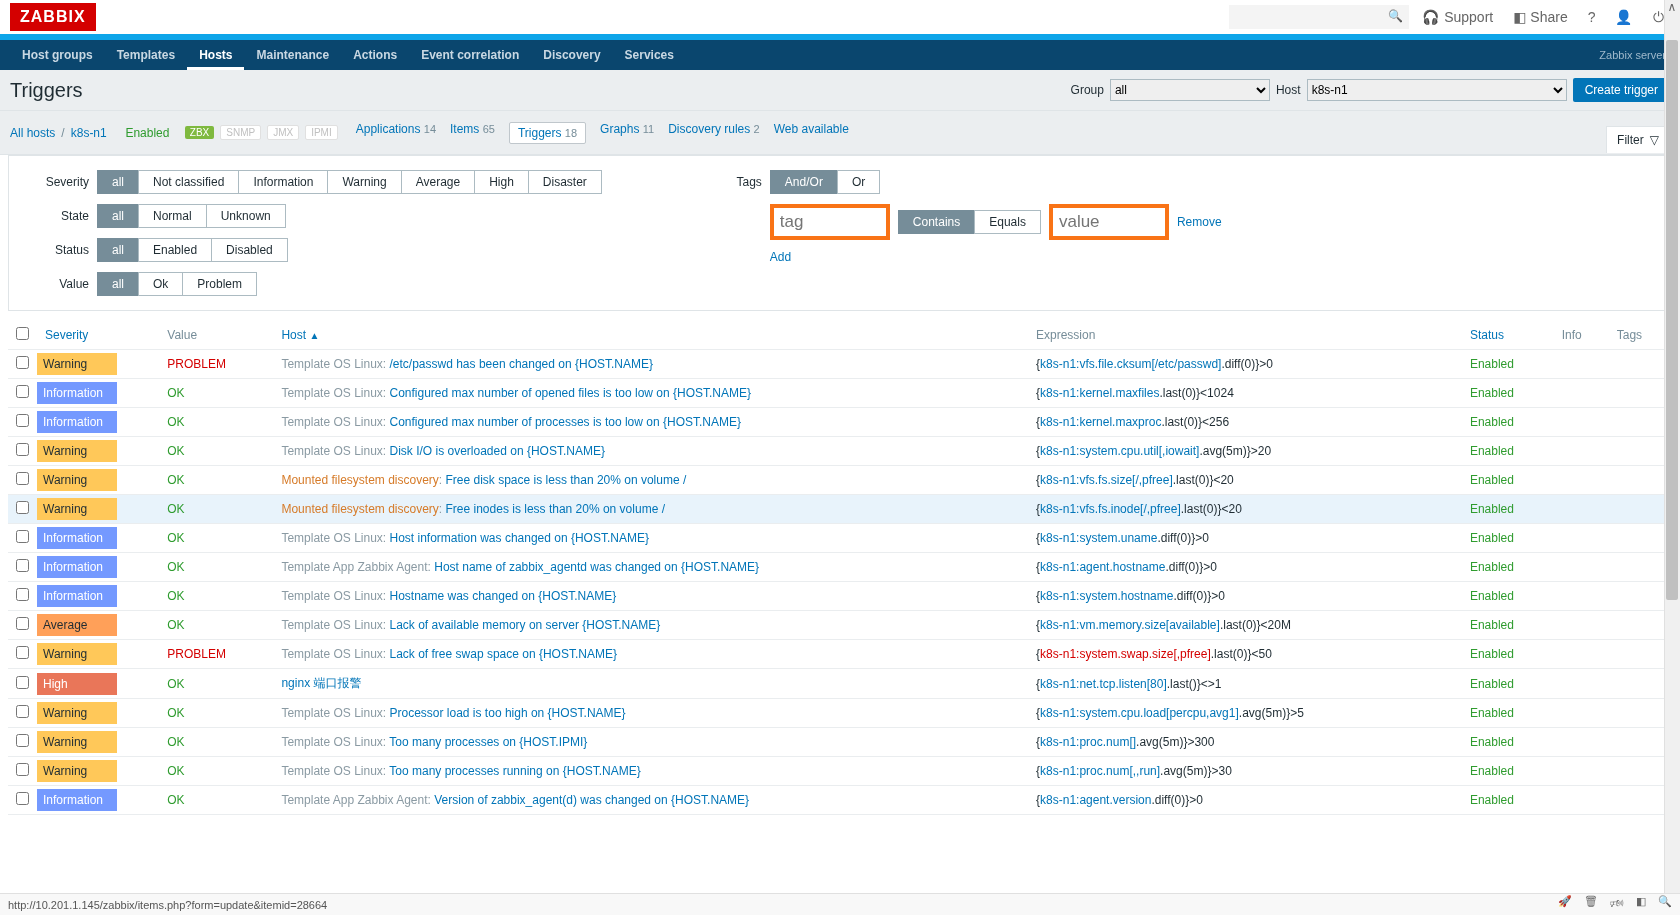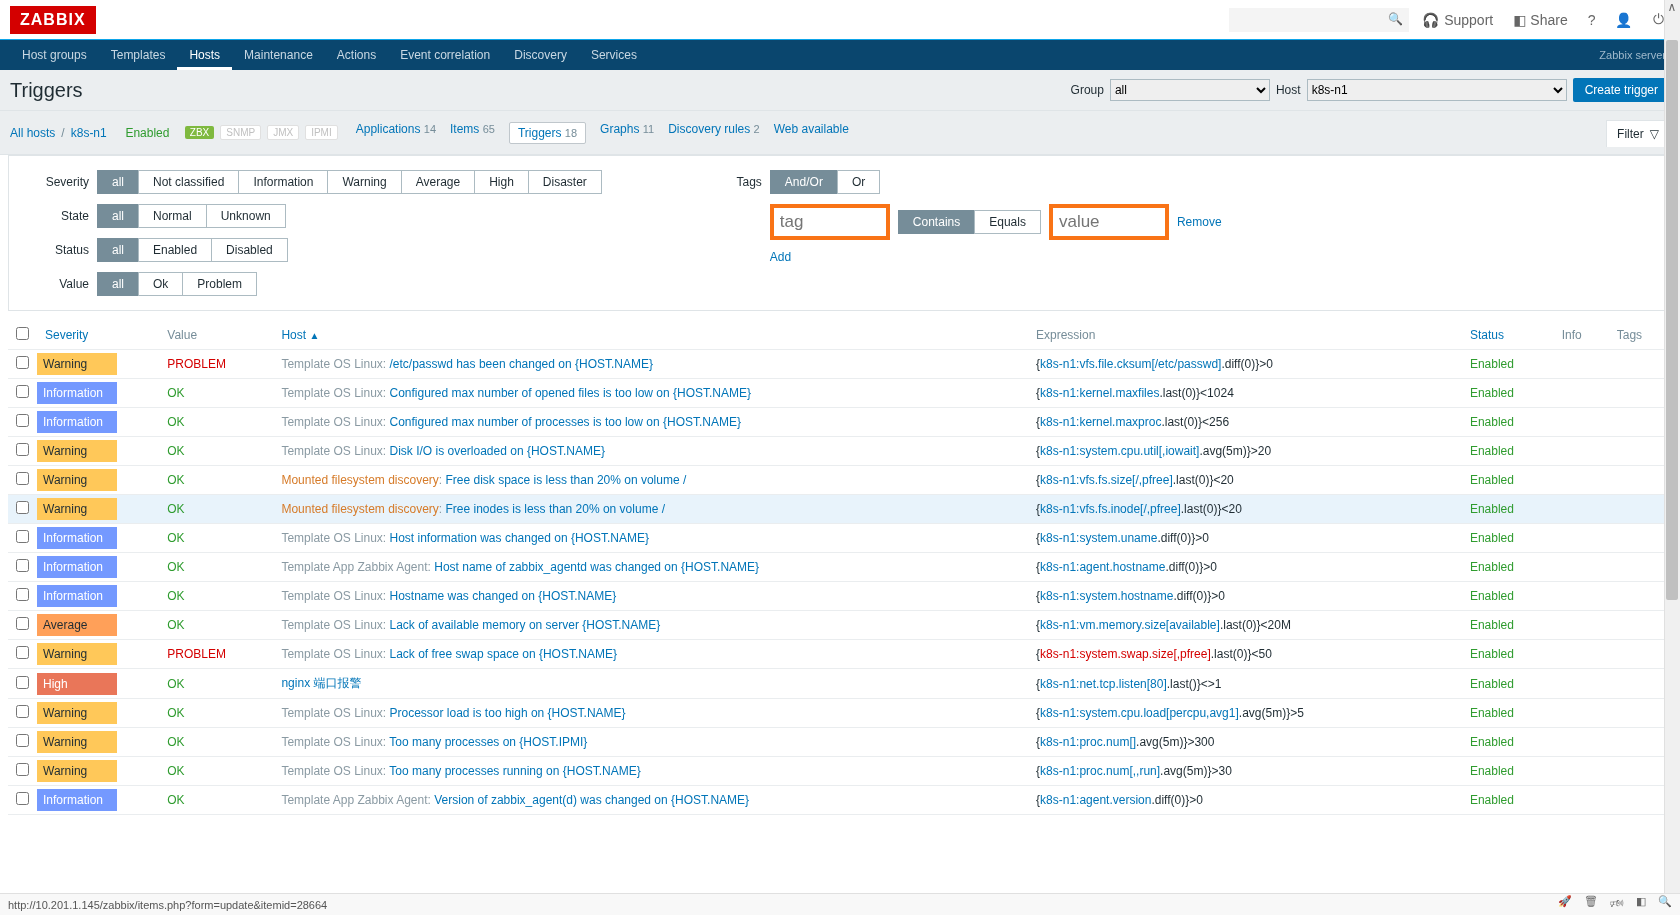--- a/index.html
+++ b/index.html
@@ -1,18 +1,18 @@
 <!DOCTYPE html>
 <html><head>
 <meta charset="utf-8">
 <style>
 * { box-sizing: border-box; margin: 0; padding: 0; font-family: Arial, Helvetica, sans-serif; }
 body { font-size: 12px; color: #1f2c33; background: #fff; }
 a { text-decoration: none; }
-.topbar { display: flex; align-items: center; background: #fff; border-bottom: 1px solid #0ea5e9; height: 40px; padding: 16px 10px; }
+.topbar { display: flex; align-items: center; background: #fff; border-bottom: 6px solid #0ea5e9; height: 40px; padding: 16px 10px; }
 .logo { background: #d40000; color: #fff; font-weight: bold; padding: 5px 10px; font-size: 16px; margin-right: 12px; letter-spacing: 1px; }
 .topnav { display: flex; gap: 0; }
 .topnav-item { padding: 12px 12px; color: #1f2c33; cursor: pointer; font-size: 13px; }
 .topnav-item.active { color: #000; font-weight: bold; position: relative; }
 .topnav-item.active::after { content: ''; position: absolute; bottom: -1px; left: 50%; transform: translateX(-50%); border: 6px solid transparent; border-bottom-color: #0a466e; }
 .topbar-right { margin-left: auto; display: flex; align-items: center; gap: 8px; }
 .search-box { width: 180px; height: 24px; background: #f4f4f4; border: none; padding: 0 8px; }
 .search-wrap { position: relative; }
 .search-icon { position: absolute; right: 6px; top: 4px; color: #888; }
 .top-icon { color: #666; font-size: 14px; cursor: pointer; padding: 0 6px; }
@@ -31,21 +31,21 @@
 .bc-link { color: #0275b8; cursor: pointer; }
 .bc-sep { color: #768d99; }
 .bc-status { color: #2f9c2f; }
 .badge { font-size: 10px; padding: 1px 5px; border-radius: 2px; color: #fff; }
 .badge-zbx { background: #7fb93f; }
 .badge-grey { background: #fff; color: #c0c0c0; border: 1px solid #e0e0e0; }
 .bc-tabs { display: flex; gap: 14px; margin-left: 12px; }
 .bc-tab { color: #0275b8; cursor: pointer; font-size: 12px; }
 .bc-tab .count { color: #768d99; font-size: 11px; }
 .bc-tab.active { border: 1px solid #c0c7cc; background: #fff; padding: 3px 8px; border-radius: 2px; }
-.filter-toggle { margin-left: auto; display: flex; align-items: center; gap: 6px; color: #1f2c33; cursor: pointer; background:#fff; padding:6px 10px; border:1px solid #dfe4e7; border-bottom:none; position:relative; top:1px; }
+.filter-toggle { margin-left: auto; display: flex; align-items: center; gap: 6px; color: #1f2c33; cursor: pointer; background:#fff; padding:6px 10px; border:1px solid #dfe4e7; border-bottom:none; position:relative; top:7px; }
 .filter-panel { background: #fff; padding: 14px 20px; border: 1px solid #dfe4e7; margin: 0 8px 10px 8px; }
 .filter-grid { display: flex; gap: 80px; }
 .filter-col { display: flex; flex-direction: column; gap: 10px; }
 .filter-row { display: flex; align-items: center; gap: 8px; }
 .filter-label { width: 60px; text-align: right; color: #1f2c33; }
 .btn-group { display: flex; }
 .btn-group button { border: 1px solid #acbbc2; background: #fff; padding: 4px 14px; font-size: 12px; cursor: pointer; color:#1f2c33; }
 .btn-group button:not(:last-child) { border-right: none; }
 .btn-group button.selected { background: #768d99; color: #fff; border-color:#768d99; }
 .tags-label { width: 40px; text-align: right; color: #1f2c33; }
@@ -90,21 +90,21 @@
     </div>
     <span class="top-icon">🎧 <span>Support</span></span>
     <span class="top-icon">◧ <span>Share</span></span>
     <span class="top-icon">?</span>
     <span class="top-icon">👤</span>
     <span class="top-icon">⏻</span>
   </div>
 </div>
 
 <div class="subnav">
-  <div id="subnav-items" style="display:flex;">
+  <div id="subnav-items" style="display:flex;font-weight:bold;">
       <div class="subnav-item">Host groups</div>
       <div class="subnav-item">Templates</div>
       <div class="subnav-item active">Hosts</div>
       <div class="subnav-item">Maintenance</div>
       <div class="subnav-item">Actions</div>
       <div class="subnav-item">Event correlation</div>
       <div class="subnav-item">Discovery</div>
       <div class="subnav-item">Services</div>
     </div>
   <div class="subnav-right">Zabbix server</div>

